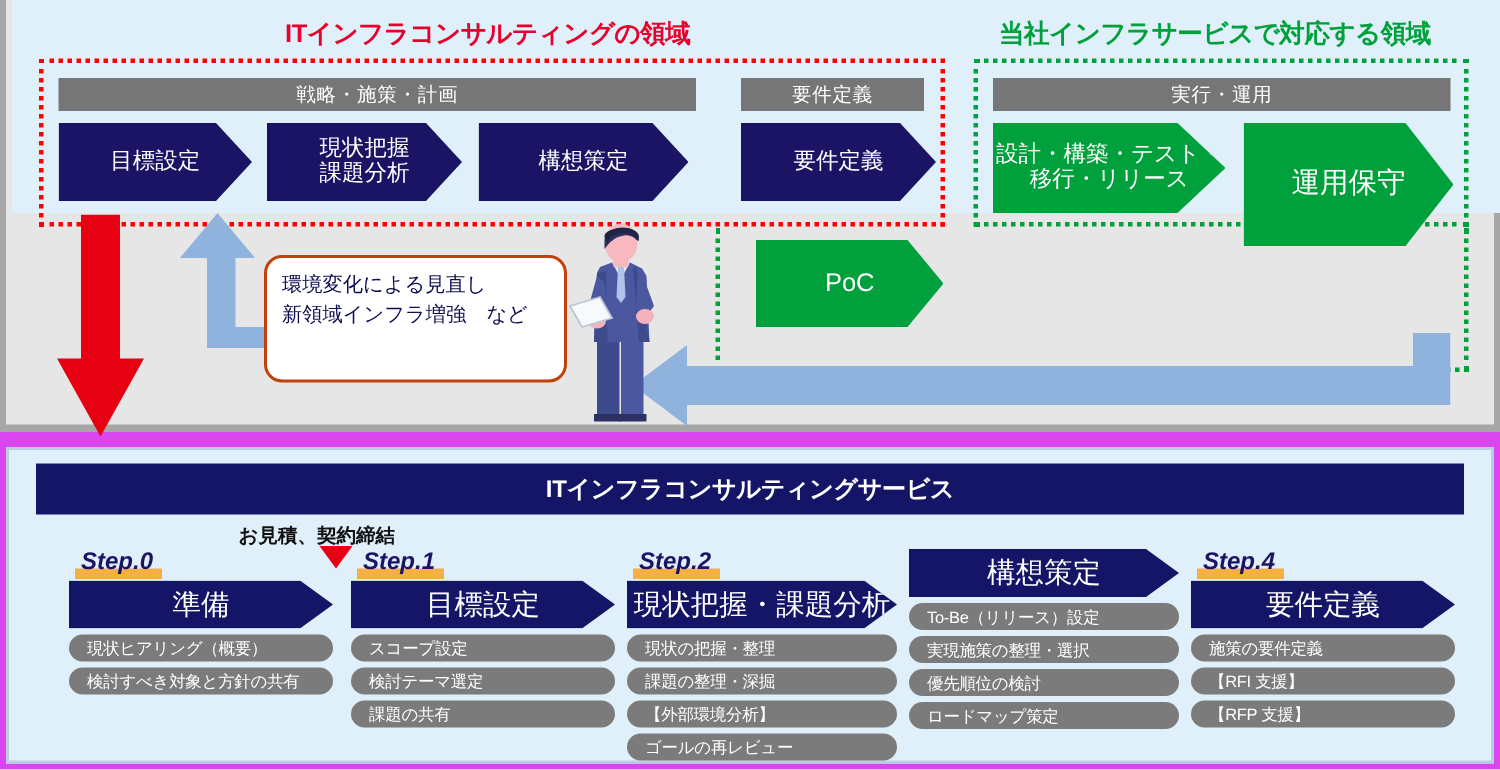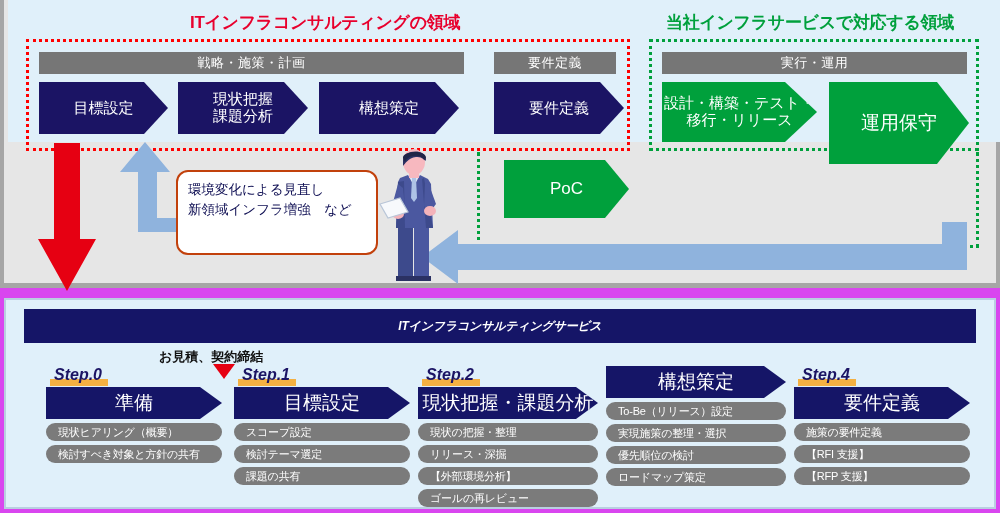--- a/index.html
+++ b/index.html
@@ -91,22 +91,22 @@
   
   #person { position: absolute; left: 374px; top: 148px; width: 70px; height: 134px; }
 
   
   .bottom-panel {
     position: absolute; left: 4px; top: 298px; width: 992px; height: 211px;
     background: #e0f0fa; border: 2px solid #b9cfe0;
   }
   #svc-banner {
     position: absolute; left: 18px; top: 9px; width: 952px; height: 34px;
-    background: #151567; color: #ffffff; font-weight: bold; font-size: 12px;
-    display: flex; align-items: center; justify-content: center; letter-spacing: -0.2px; font-style: italic;
+    background: #151567; color: #ffffff; font-weight: bold; font-size: 16px;
+    display: flex; align-items: center; justify-content: center; letter-spacing: -0.2px;
   }
 
   
   #quote-note {
     position: absolute; left: 153px; top: 48px; font-size: 13px;
     font-weight: bold; color: #111111; white-space: nowrap;
   }
   #quote-tri {
     position: absolute; left: 207px; top: 64px; width: 0; height: 0;
     border-left: 11px solid transparent; border-right: 11px solid transparent;
@@ -263,21 +263,21 @@
       <div class="pill">検討テーマ選定</div>
       <div class="pill">課題の共有</div>
     </div>
 
     <div class="step-col" id="col2">
       <div class="step-label-wrap">
         <span class="step-label">Step.2</span>
       </div>
       <div class="step-arrow">現状把握・課題分析</div>
       <div class="pill">現状の把握・整理</div>
-      <div class="pill">リリース・深掘</div>
+      <div class="pill">課題の整理・深掘</div>
       <div class="pill">【外部環境分析】</div>
       <div class="pill">ゴールの再レビュー</div>
     </div>
 
     <div class="step-col" id="col3">
       <div class="step-arrow">構想策定</div>
       <div class="pill">To-Be（リリース）設定</div>
       <div class="pill">実現施策の整理・選択</div>
       <div class="pill">優先順位の検討</div>
       <div class="pill">ロードマップ策定</div>

